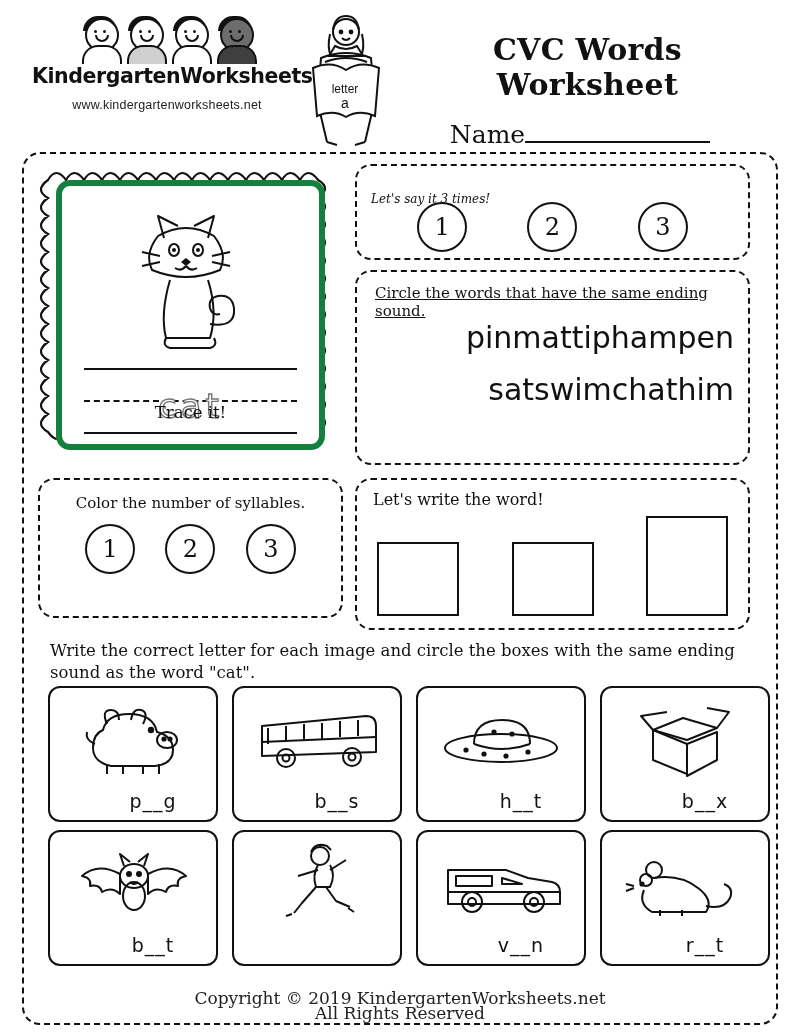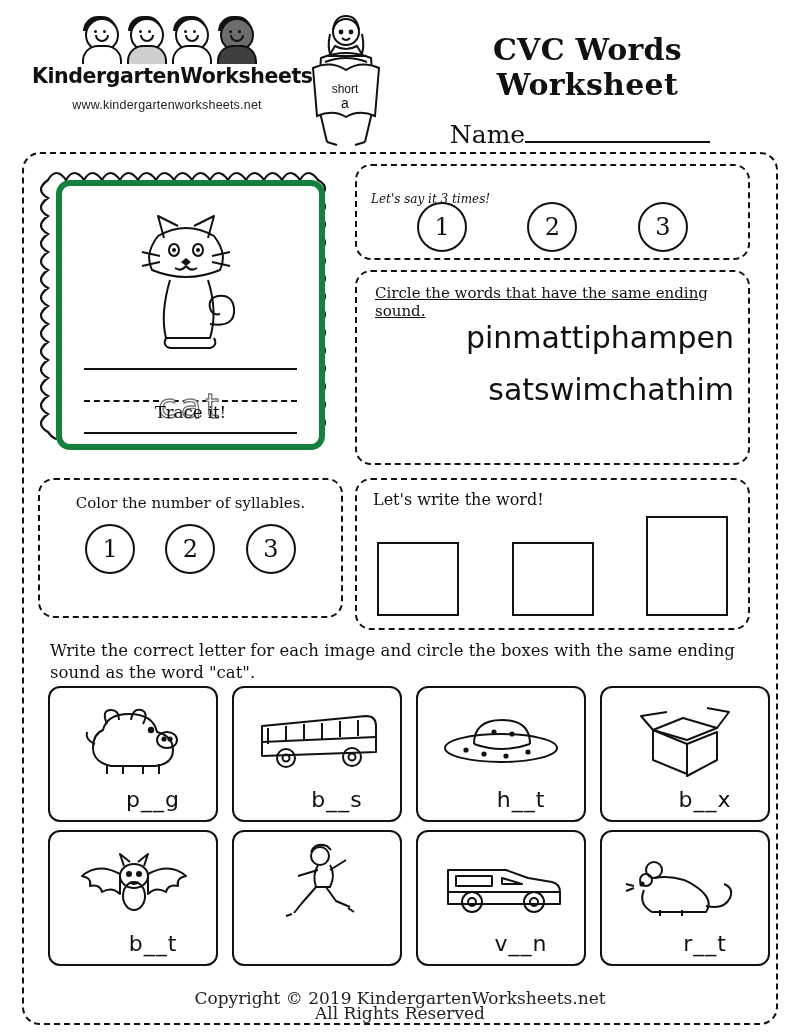--- a/index.html
+++ b/index.html
@@ -167,21 +167,21 @@
     position:absolute;left:48px;right:30px;top:686px;
     display:grid;grid-template-columns:repeat(4,1fr);gap:8px 14px;
   }
   .cell{
     border:2px solid #111;border-radius:12px;height:136px;position:relative;background:#fff;
     box-sizing:border-box;
   }
   .cell .art{position:absolute;left:0;right:0;top:6px;height:86px;display:flex;align-items:center;justify-content:center;}
   .cell .word{
     position:absolute;left:0;right:0;bottom:8px;text-align:center;
-    font-family:"DejaVu Sans", sans-serif;font-size:22px;letter-spacing:1px;padding-left:40px;
+    font-family:"DejaVu Sans", sans-serif;font-size:19px;letter-spacing:1px;padding-left:40px;
   }
 
   
   .footer{
     position:absolute;left:0;right:0;bottom:14px;text-align:center;
     font-family:"DejaVu Serif", serif;font-size:17px;line-height:15px;color:#222;
   }
 </style>
 </head>
 <body>
@@ -244,21 +244,21 @@
           <path d="M26 52 q21 -8 42 0"></path>
           <path d="M20 98 l8 34 M74 98 l-8 34"></path>
           <path d="M28 132 l10 3 M66 132 l-10 3"></path>
         </g>
         <g fill="none" stroke="#111" stroke-width="2">
           <path d="M14 58 q18 -8 33 2 q15 -10 33 -2 l-4 48 q-16 -7 -29 1 q-13 -8 -29 -1 z" fill="#fff"></path>
         </g>
       </svg>
     </div>
     <div class="shortlabel">
-      <div>short</div>
+      <div>letter</div>
       <div class="a">a</div>
     </div>
 
     <div class="title">CVC Words Worksheet</div>
     <div class="nameline">
       <span>Name</span><span class="blank"></span>
     </div>
   </div>
 
   <div class="sheet"></div>

